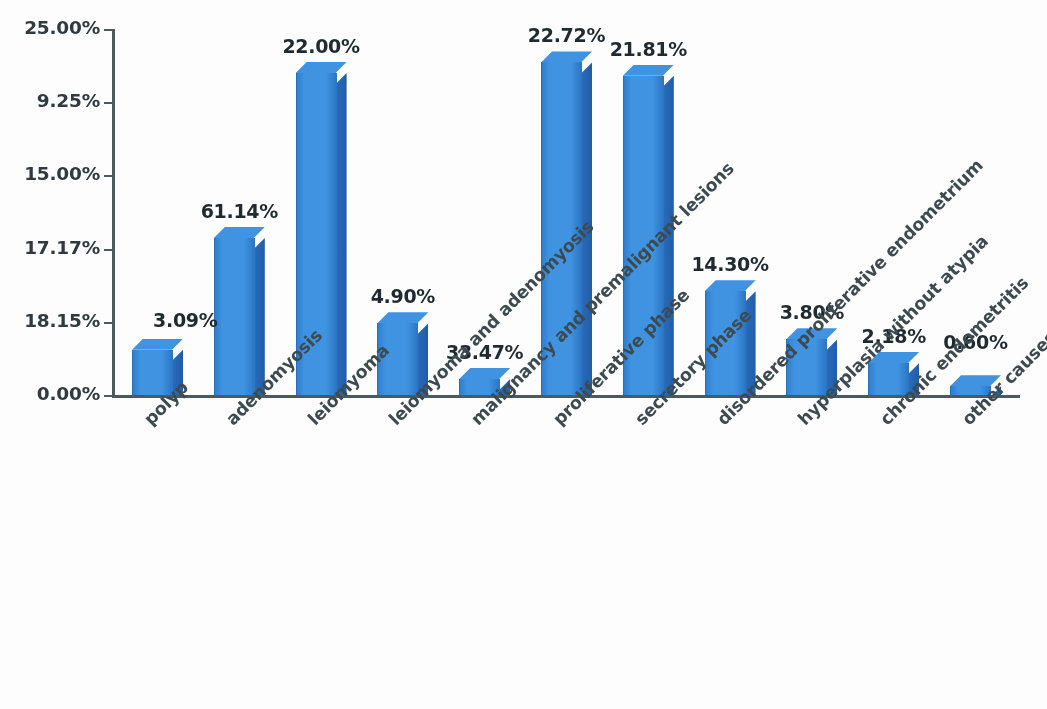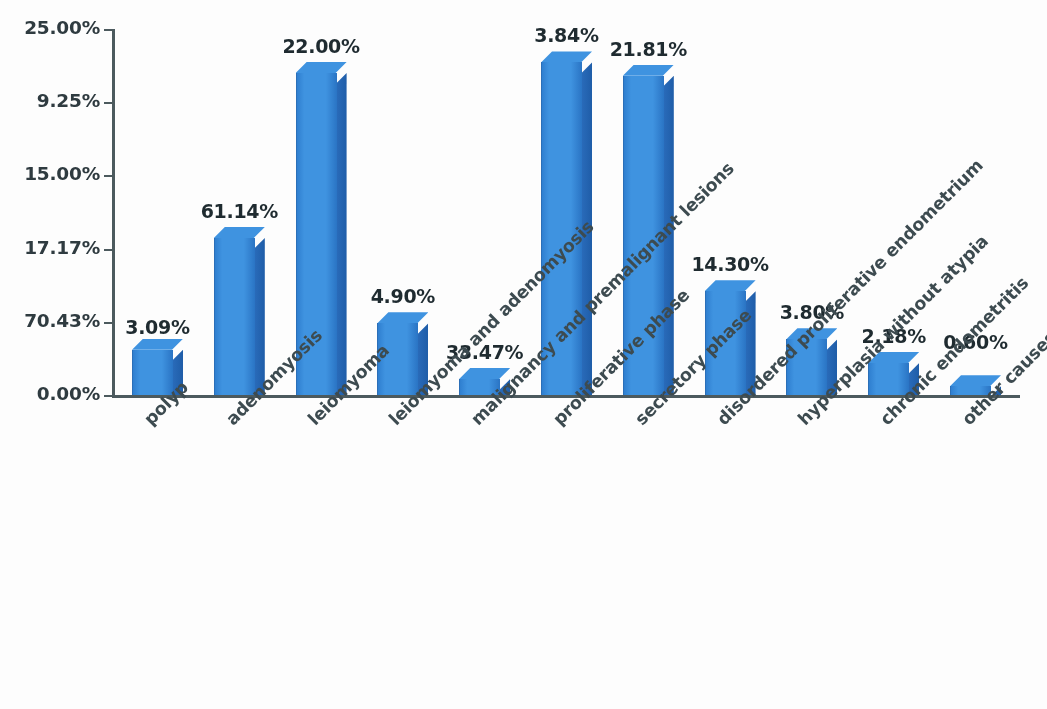--- a/index.html
+++ b/index.html
@@ -124,21 +124,21 @@
 
 <div id="page">
   <div id="plot">
 
     <div id="y-ticks">
         <div class="y-tick-label-wrap" style="top: 395px;">
           <div class="y-tick-label" style="top: -12px;">0.00%</div>
         </div>
         <div class="y-tick-mark" style="top: 395px;"></div>
         <div class="y-tick-label-wrap" style="top: 321.8px;">
-          <div class="y-tick-label" style="top: -12px;">70.43%</div>
+          <div class="y-tick-label" style="top: -12px;">18.15%</div>
         </div>
         <div class="y-tick-mark" style="top: 321.8px;"></div>
         <div class="y-tick-label-wrap" style="top: 248.6px;">
           <div class="y-tick-label" style="top: -12px;">17.17%</div>
         </div>
         <div class="y-tick-mark" style="top: 248.6px;"></div>
         <div class="y-tick-label-wrap" style="top: 175.4px;">
           <div class="y-tick-label" style="top: -12px;">15.00%</div>
         </div>
         <div class="y-tick-mark" style="top: 175.4px;"></div>
@@ -207,26 +207,26 @@
           <div class="bar-front" style="height: 31.9152px;"></div>
         </div>
         <div class="bar-group" style="left: 950px; width: 40px; height: 8.784px; top: 386.216px; bottom: auto;">
           <div class="bar-side" style="left: 40px; width: 11px; height: 8.784px; bottom: 0px; clip-path: polygon(0px 11px, 100% 0px, 100% 100%, 0px 100%);"></div>
           <div class="bar-top" style="left: 0px; top: -11px; width: 51px; height: 11px; clip-path: polygon(11px 0px, 100% 0px, 40px 100%, 0px 100%);"></div>
           <div class="bar-front" style="height: 8.784px;"></div>
         </div>
       </div>
 
     <div id="value-labels">
-        <div class="value-label" style="width: 120px; left: 97.5px; top: 316px;">3.09%</div>
+        <div class="value-label" style="width: 120px; left: 97.5px; top: 309px; text-align: right;">3.09%</div>
         <div class="value-label" style="width: 120px; left: 179.3px; top: 200.059px;">61.14%</div>
         <div class="value-label" style="width: 120px; left: 261.1px; top: 34.92px;">22.00%</div>
         <div class="value-label" style="width: 120px; left: 342.9px; top: 285.264px;">4.90%</div>
         <div class="value-label" style="width: 120px; left: 424.7px; top: 341.042px;">33.47%</div>
-        <div class="value-label" style="width: 120px; left: 506.5px; top: 24.3792px;">3.84%</div>
+        <div class="value-label" style="width: 120px; left: 506.5px; top: 24.3792px;">22.72%</div>
         <div class="value-label" style="width: 120px; left: 588.3px; top: 37.7016px;">21.81%</div>
         <div class="value-label" style="width: 120px; left: 670.1px; top: 253.202px;">14.30%</div>
         <div class="value-label" style="width: 120px; left: 751.9px; top: 301.368px;">3.80%</div>
         <div class="value-label" style="width: 120px; left: 833.7px; top: 325.085px;">2.18%</div>
         <div class="value-label" style="width: 120px; left: 915.5px; top: 331px;">0.60%</div>
       </div>
 
     <div id="cat-labels">
         <div class="cat-label" style="left: 140px; top: 415px;">polyp</div>
         <div class="cat-label" style="left: 221.8px; top: 415px;">adenomyosis</div>

